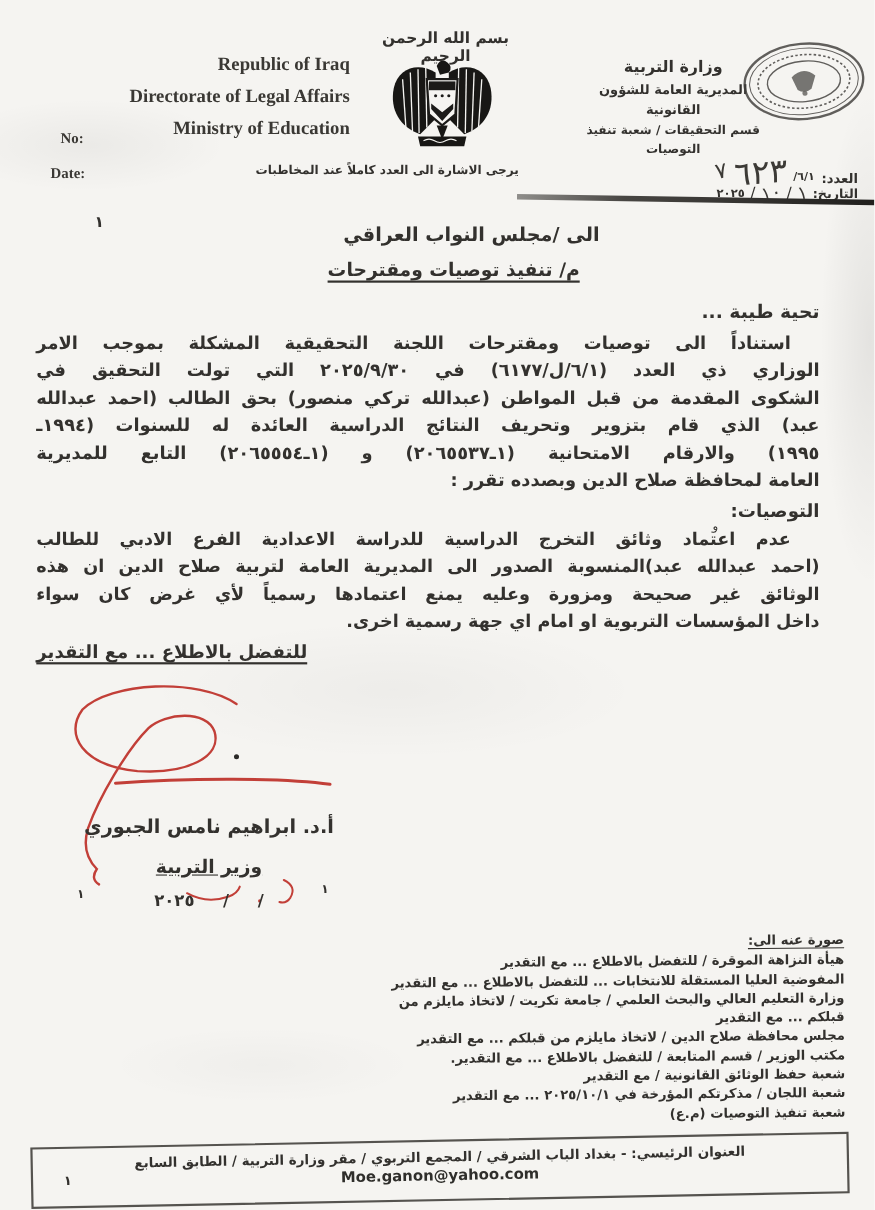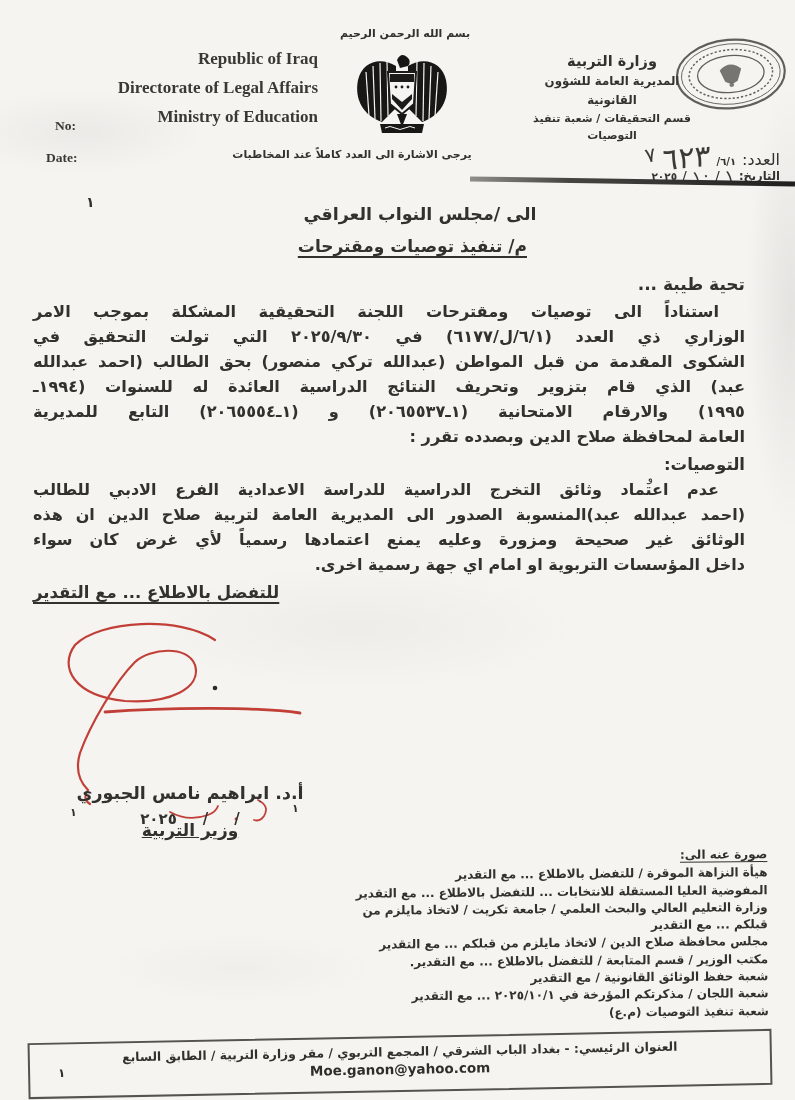--- a/index.html
+++ b/index.html
@@ -14,63 +14,63 @@
     font-family:"DejaVu Sans",sans-serif; color:#33312e;
   }
   .abs{position:absolute;}
   .ar{direction:rtl; font-weight:700; color:#33312e;}
   .en{font-family:"Liberation Serif",serif; font-weight:700; color:#3a3834;}
   
   .hl{left:38px; top:44px; width:280px; text-align:right; font-size:17px; line-height:29px;}
   .no-label{left:55px; top:118px; font-size:13.5px;}
   .date-label{left:46px; top:150px; font-size:13.5px;}
   
-  .bismillah{left:325px; top:27px; width:160px; text-align:center; font-size:11px;}
+  .bismillah{left:325px; top:27px; width:160px; text-align:center; font-size:14px;}
   .emblem{left:352px; top:50px;}
   .emblem-note{left:230px; top:148px; width:244px; text-align:center; font-size:11px;}
   
   .hr-block{left:528px; top:50px; width:168px; text-align:center;}
   .hr-block .l1{font-size:15.5px; line-height:23px;}
   .hr-block .l2{font-size:14.5px; line-height:22px;}
   .hr-block .l3{font-size:11.8px; line-height:19px;}
   .hr-block .l4{font-size:11px; line-height:17px;}
   .numrow{left:545px; top:134px; width:235px; display:flex; direction:rtl; align-items:flex-end; gap:6px; justify-content:flex-start;}
-  .numrow .lbl{font-size:16px; font-weight:400;text-align:center;}
+  .numrow .lbl{font-size:12px; font-weight:700;text-align:center;}
   .numrow .ref{font-size:10px; font-weight:700; position:relative; top:-2px;}
   .hw{font-weight:400; color:#3c3a36;}
   .hand-num{font-size:30px; letter-spacing:9px; transform:rotate(-5deg) skewX(-6deg); position:relative; top:6px;}
   .hand-num2{font-size:20px; transform:rotate(-10deg); position:relative; top:-2px;}
   .daterow{left:545px; top:166px; width:235px; display:flex; direction:rtl; align-items:center; gap:5px;}
   .daterow .lbl{font-size:11.5px; font-weight:700;}
   .daterow .hw{font-size:17px; transform:rotate(-12deg);}
   .daterow .sep{font-weight:400; font-size:14px;}
   .daterow .yr{font-size:10.5px; font-weight:700;}
   .sepline{left:470px; top:179px; width:325px; height:5px;
     background:linear-gradient(90deg,#8f8e8b,#474542 30%,#201f1d); transform:rotate(0.9deg);}
   
   .stamp{left:668px; top:26px; transform:rotate(-5deg); opacity:.82;}
   
-  .addr-to{left:295px; top:204px; width:250px; text-align:center; font-size:17.5px;}
+  .addr-to{left:295px; top:204px; width:250px; text-align:right; font-size:17.5px;}
   .addr-subj{left:295px; top:236px; width:232px; text-align:right; font-size:17px;
     text-decoration:underline; text-decoration-thickness:1.8px; text-underline-offset:4px;}
   .side-mark{left:86px; top:194px; font-size:14px; font-weight:700;}
   
   .greeting{top:274px; right:50px; font-size:17px;}
   .body-par{left:33px; top:299px; width:712px; font-size:16.2px; line-height:25px;}
   .jline{text-align:justify; text-align-last:justify; white-space:nowrap;}
   .jline.first{text-indent:26px;}
   .jline.last{text-align-last:right; white-space:normal;}
   .rec-title{top:455px; right:50px; font-size:16.5px;}
   .rec-mark{left:648px; top:472px; font-size:11px; font-weight:400; transform:rotate(8deg);}
   .rec-par{left:33px; top:477px; width:712px; font-size:16px; line-height:25px;}
   .closing{left:33px; top:583px; width:712px; text-align:left; font-size:16.5px;
     text-decoration:underline; text-decoration-thickness:1.6px; text-underline-offset:4px;}
   
   .sig-svg{left:30px; top:600px;}
-  .minister{left:50px; top:742px; width:280px; text-align:center;margin-top:41px;}
+  .minister{left:50px; top:742px; width:280px; text-align:center;}
   .minister .name{font-size:17.5px;}
   .minister .title{font-size:17px; margin-top:17px;text-decoration:underline;}
   .min-daterow{left:95px; top:810px; width:190px; display:flex; direction:rtl; gap:26px; align-items:center; justify-content:center; font-size:15px; font-weight:700;}
   .min-mark-l{left:70px; top:806px; font-size:11px; font-weight:700;}
   .min-mark-r{left:292px; top:802px; font-size:11px; font-weight:700;}
   
   .cc{left:330px; top:848px; width:438px; text-align:right; font-size:12px; line-height:17.3px; transform:rotate(-0.5deg);}
   .cc .cc-title{text-decoration:underline; text-underline-offset:3px; display:inline-block; margin-bottom:1px;}
   
   .footer-box{left:28px; top:1036px; width:740px; height:52px; border:2px solid #55534f; transform:rotate(-1.1deg); text-align:center;}

